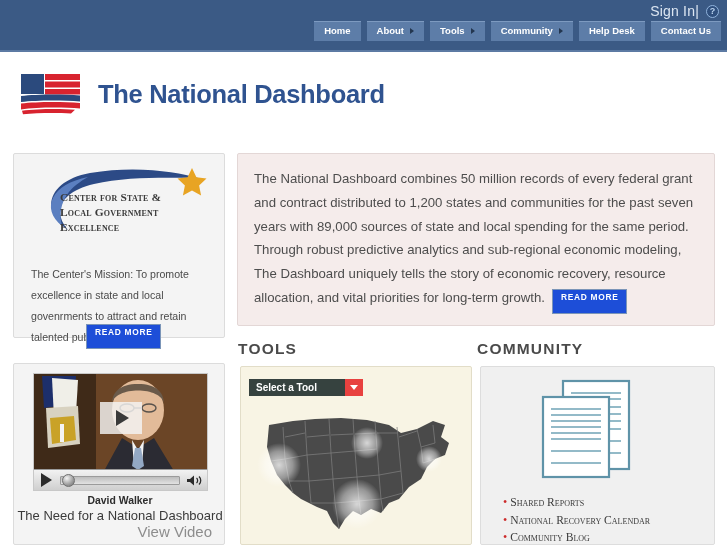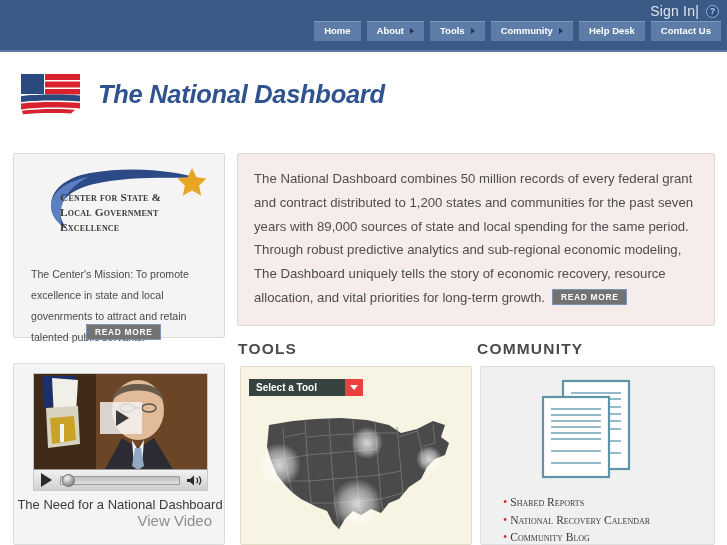--- a/index.html
+++ b/index.html
@@ -63,21 +63,21 @@
   }
   .logo-wrap {
     position:absolute; left:19px; top:20px;
     display:flex; align-items:center; gap:16px;
   }
   .flag {
     position:relative; width:63px; height:44px; overflow:hidden;
   }
   .sitetitle {
     font-size:25.5px; font-weight:bold; color:#2f5390;
-    letter-spacing:-0.3px; white-space:nowrap;font-style:italic;
+    letter-spacing:-0.3px; white-space:nowrap;
   }
   .breadcrumb {
     position:absolute; left:19px; top:135px;
     font-size:9.5px; color:#8b8b8b;
   }
 
   
   .card {
     position:absolute;
     border:1px solid #dcdcdc;
@@ -96,25 +96,25 @@
     line-height:15px; letter-spacing:.2px;
     font-variant: small-caps;
     font-weight:bold;
   }
   .mission {
     position:absolute; left:17px; top:110px; width:180px;
     font-size:10.6px; color:#4a4a4a; line-height:21px;
   }
   .readmore {
     display:inline-block;
-    background:#737373;
+    background:#1d4ed8;
     border:1px solid #7b95b8;
     color:#ffffff;
     font-size:8.4px; font-weight:bold; letter-spacing:.7px;
-    padding:3px 8px 3px 8px;
+    padding:3px 8px 12px 8px;
     cursor:pointer;
     line-height:1;
   }
   .left-readmore { position:absolute; left:86px; top:324px; }
 
   
   .info-box {
     left:237px; top:153px; width:478px; height:173px;
     background:#f5eceb; border:1px solid #e3d7d6;
   }
@@ -472,16 +472,17 @@
       <span class="vol">
         <svg width="17" height="13" viewBox="0 0 17 13">
           <path d="M1 5 L4 5 L8 1.5 L8 11.5 L4 8 L1 8 Z" fill="#2b2b2b"></path>
           <path d="M10.5 4 C12 5.2 12 7.8 10.5 9" stroke="#2b2b2b" stroke-width="1.3" fill="none"></path>
           <path d="M13 2.5 C15.3 4.6 15.3 8.4 13 10.5" stroke="#2b2b2b" stroke-width="1.3" fill="none"></path>
         </svg>
       </span>
     </div>
   </div>
   <div class="vid-caption">
+    <div class="vid-name">David Walker</div>
     <div class="vid-sub">The Need for a National Dashboard</div>
     <div class="vid-link">View Video</div>
   </div>
 </div>
 
 </body></html>

